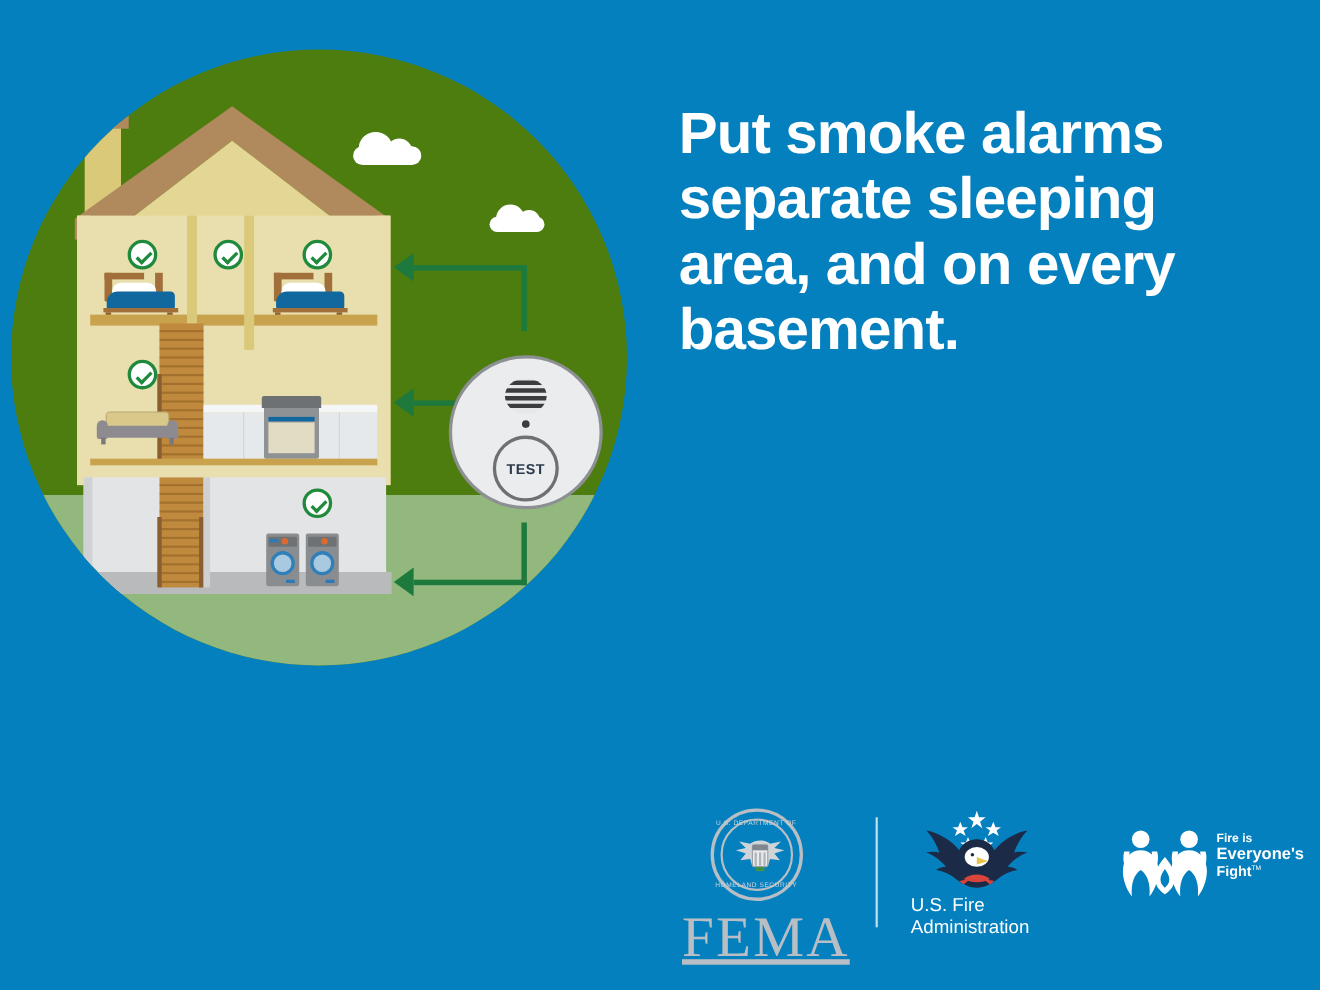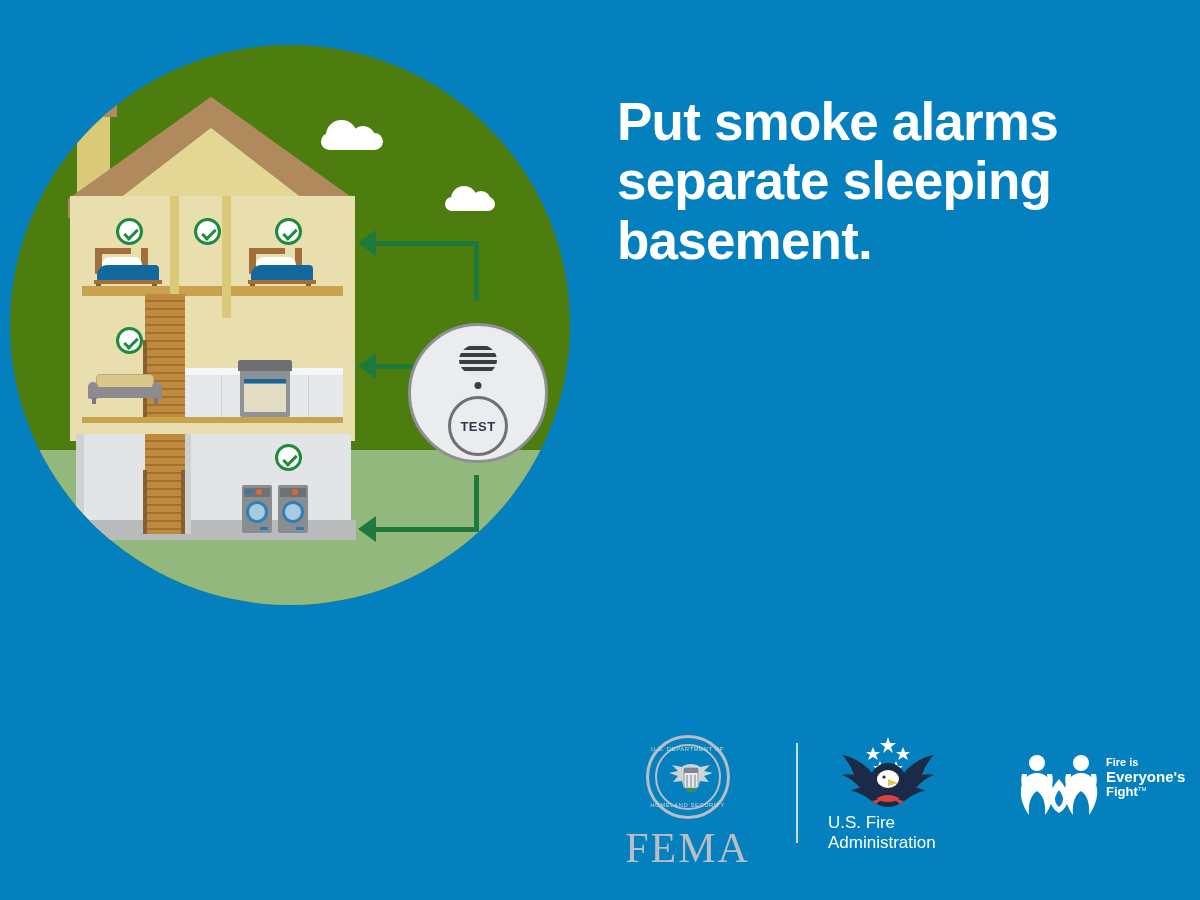--- a/index.html
+++ b/index.html
@@ -127,21 +127,21 @@
   
   .footer{position:absolute;left:600px;top:725px;width:590px;height:150px;}
 
   .fema{position:absolute;left:20px;top:10px;width:135px;text-align:center;}
   .seal{position:relative;margin:0 auto;width:84px;height:84px;border-radius:50%;
         background:#0580bf;border:3px solid #b9bec4;box-sizing:border-box;}
   .seal-inner{position:absolute;left:6px;top:6px;right:6px;bottom:6px;border-radius:50%;border:2px solid #b9bec4;}
   .seal-txt-top,.seal-txt-bot{position:absolute;left:0;right:0;text-align:center;color:#cfd4d8;font-size:6px;letter-spacing:.5px;}
   .seal-txt-top{top:8px;}
   .seal-txt-bot{bottom:8px;}
-  .fema-word{margin-top:8px;font-family:"Liberation Serif",serif;font-size:42px;color:#b9bec4;letter-spacing:2px;line-height:1;}
+  .fema-word{margin-top:8px;font-family:"Liberation Serif",serif;font-size:52px;color:#b9bec4;letter-spacing:2px;line-height:1;text-decoration:underline;}
 
   .divider{position:absolute;left:196px;top:18px;width:2px;height:100px;background:#e8eef2;opacity:.85;}
 
   .usfa{position:absolute;left:228px;top:8px;width:160px;text-align:left;color:#ffffff;}
   .usfa-mark{position:relative;height:80px;}
   .usfa-label{font-size:17px;line-height:1.18;}
 
   .fief{position:absolute;left:418px;top:24px;width:170px;height:80px;}
   .fief-mark{position:absolute;left:0;top:0;width:82px;height:72px;}
   .fief-text{position:absolute;left:88px;top:8px;color:#ffffff;font-weight:bold;line-height:1.08;}
@@ -317,20 +317,21 @@
           <span>TEST</span>
         </div>
       </div>
 
     </div>
   </div>
 
   <div class="headline">
     <div>Put smoke alarms</div>
     <div>separate sleeping</div>
+    <div>area, and on every</div>
     <div>basement.</div>
   </div>
 
   <div class="footer">
 
     <div class="fema">
       <div class="seal">
         <div class="seal-inner"></div>
         <div class="seal-txt-top">U.S. DEPARTMENT OF</div>
         <div class="seal-txt-bot">HOMELAND SECURITY</div>

